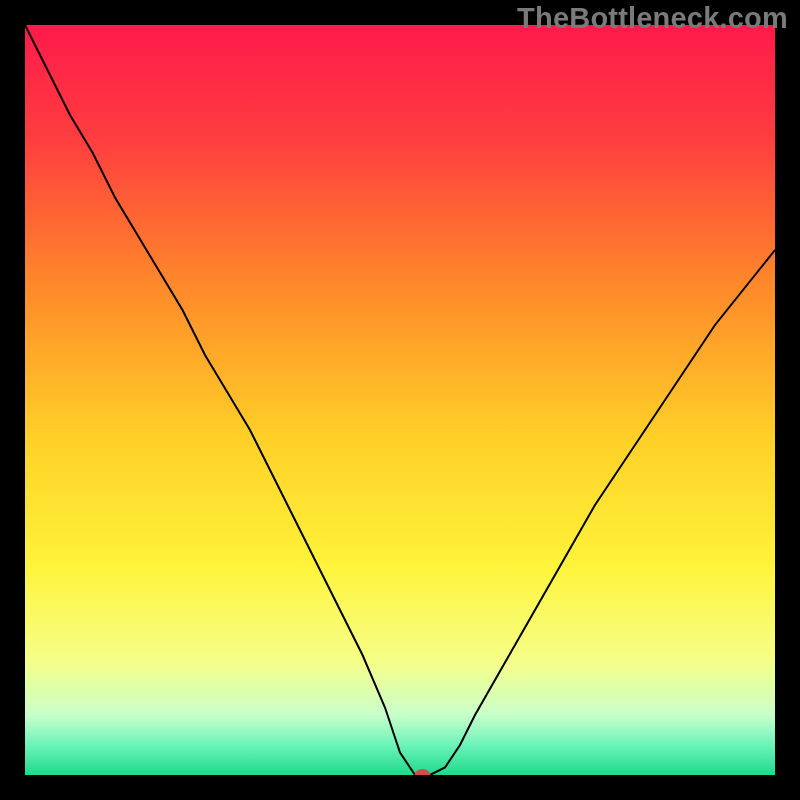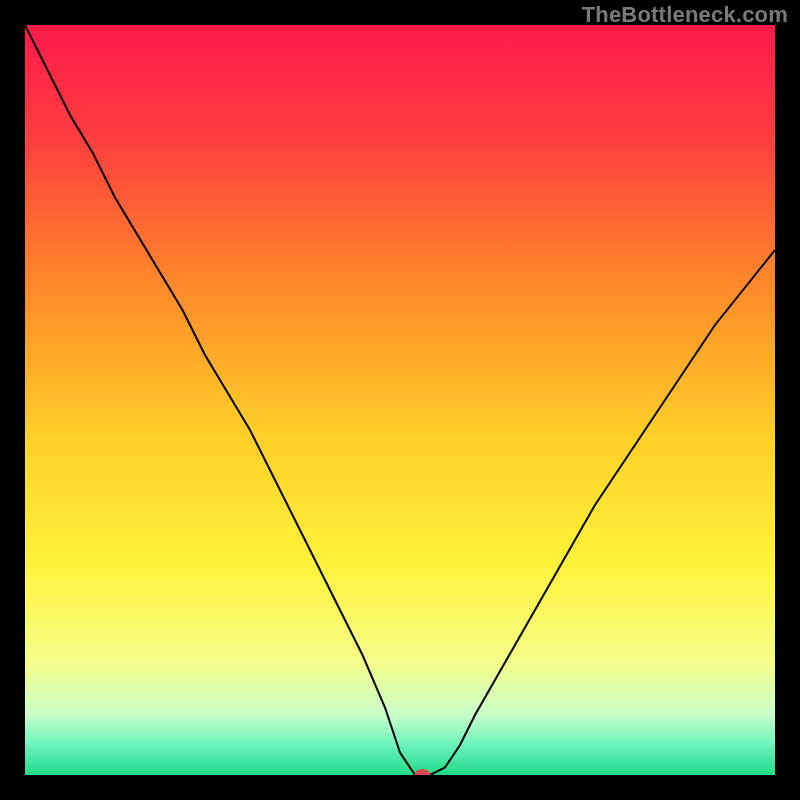--- a/index.html
+++ b/index.html
@@ -22,21 +22,21 @@
     left: 25px;
     top: 25px;
     width: 750px;
     height: 750px;
   }
   .watermark {
     position: absolute;
     top: 2px;
     right: 12px;
     color: #7a7a7a;
-    font-size: 22px;
+    font-size: 29px;
     font-weight: 600;
     letter-spacing: 0.2px;
     user-select: none;
   }
 </style>
 </head>
 <body>
 
 <div class="frame">
 

